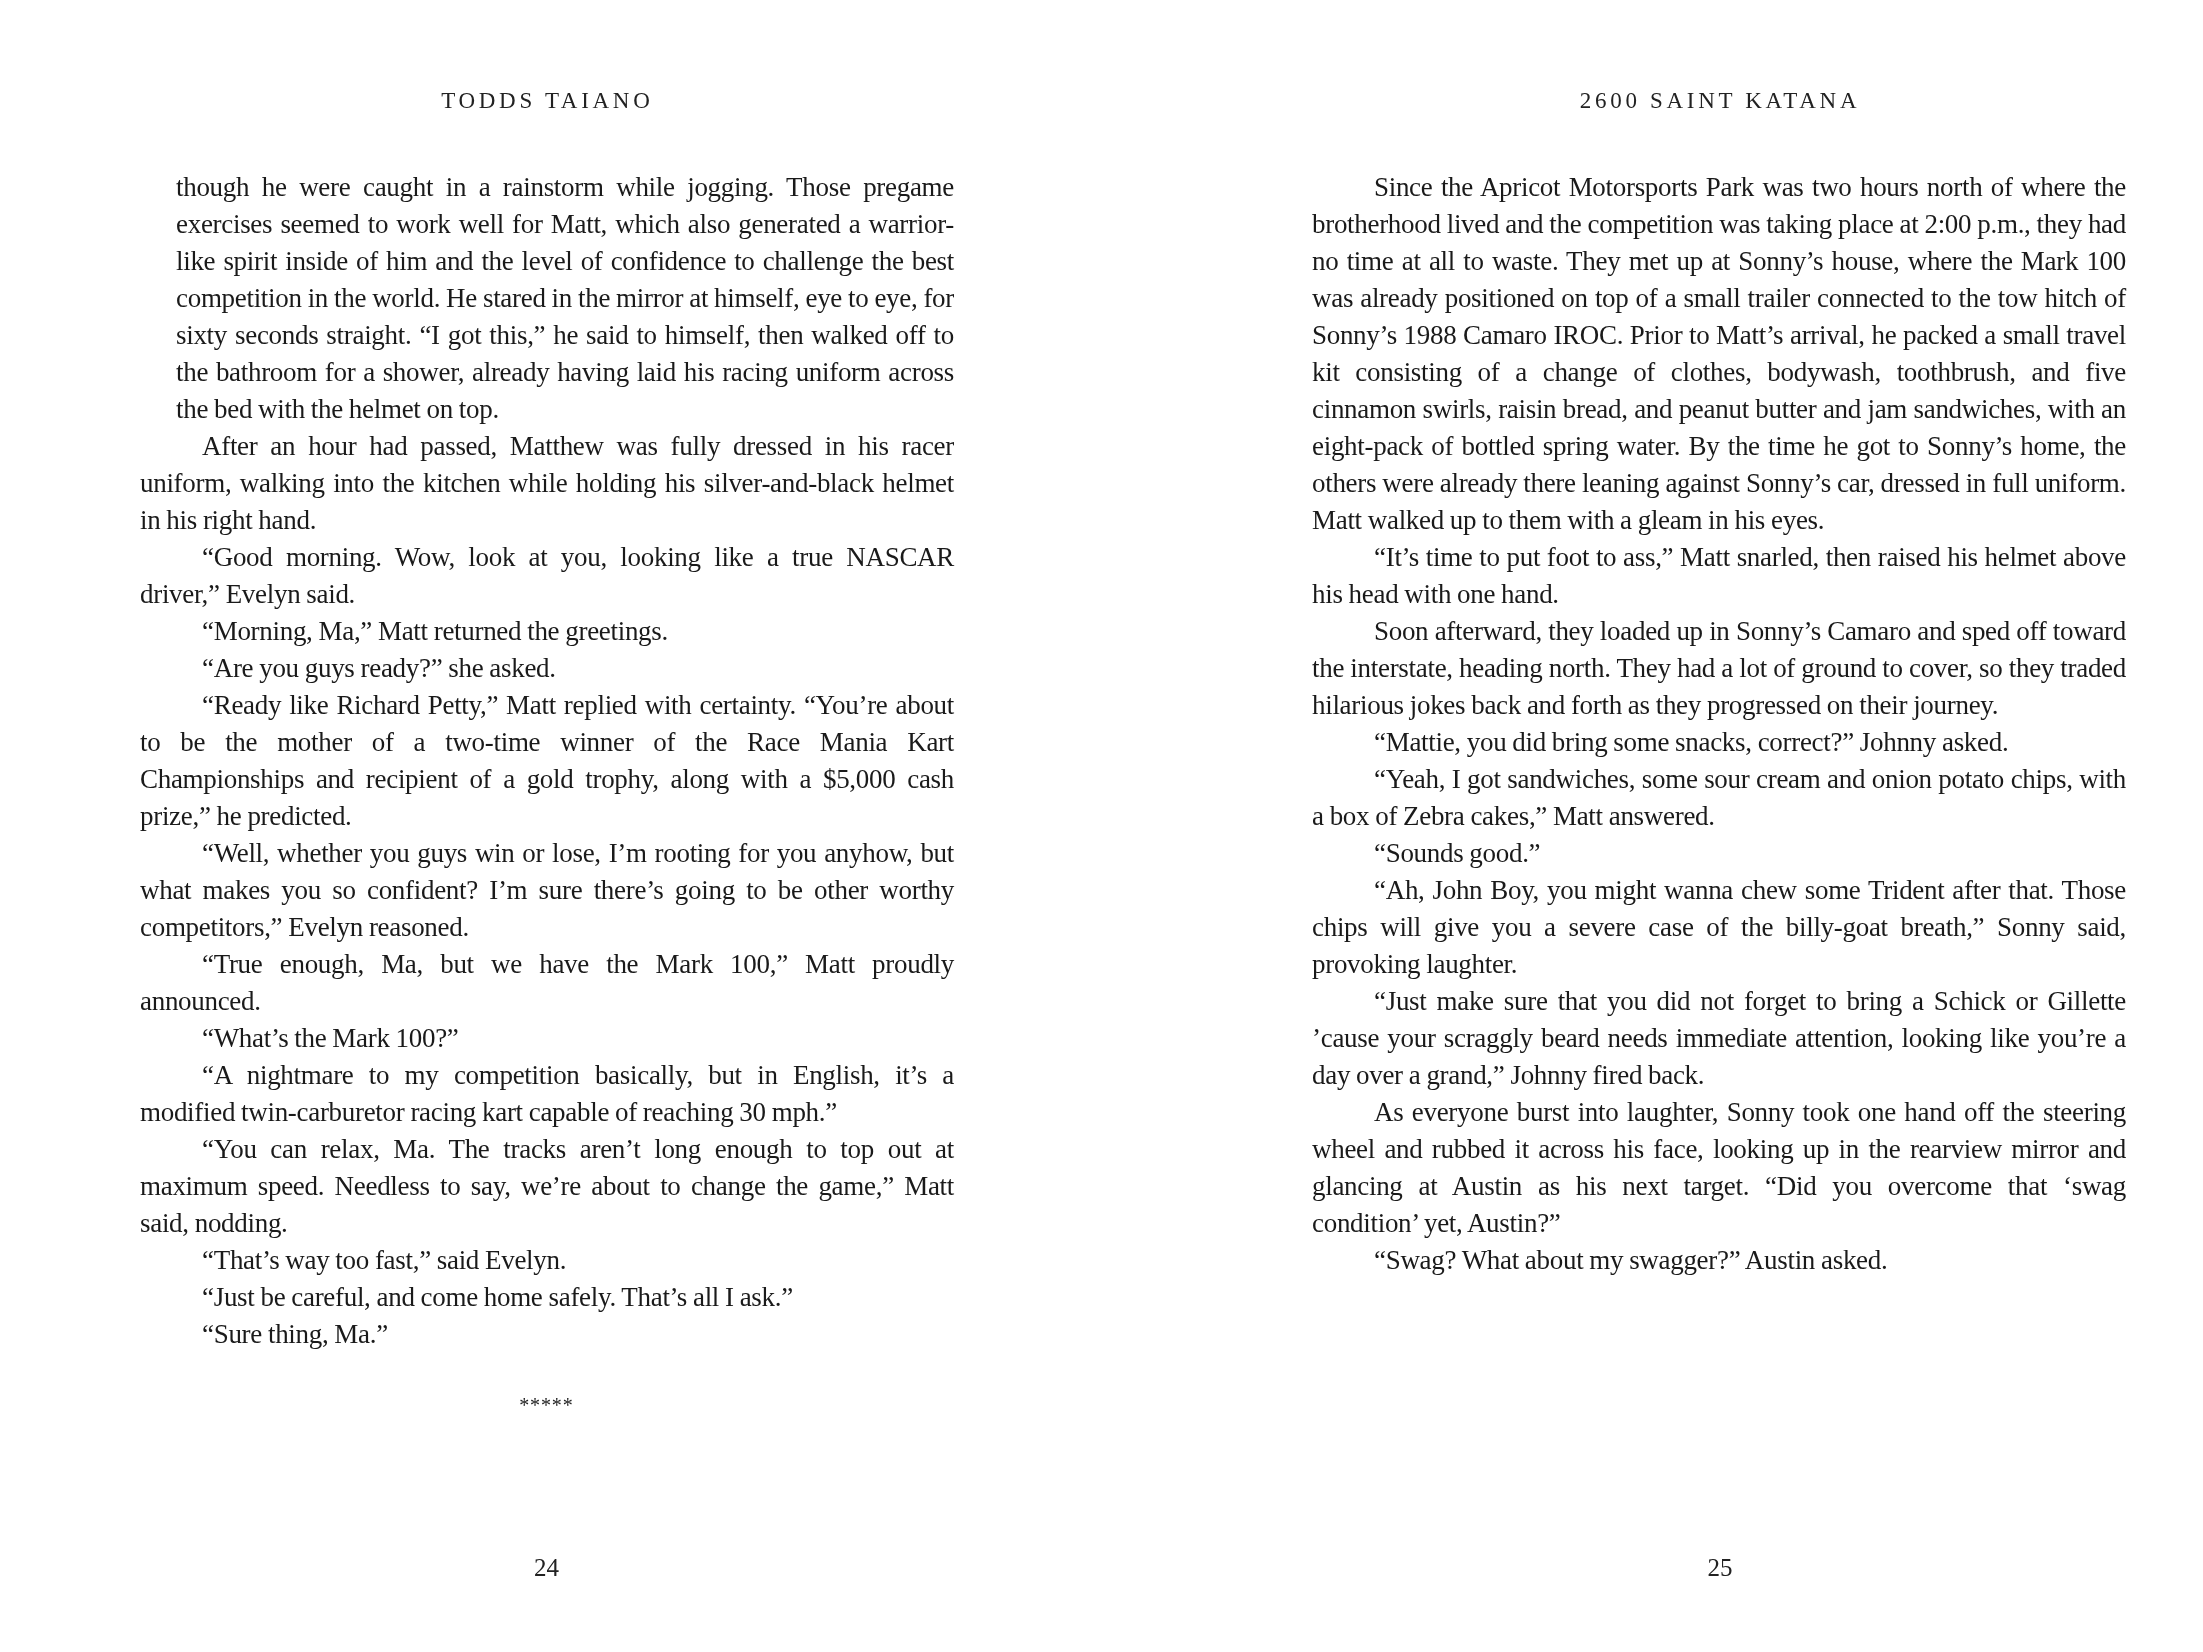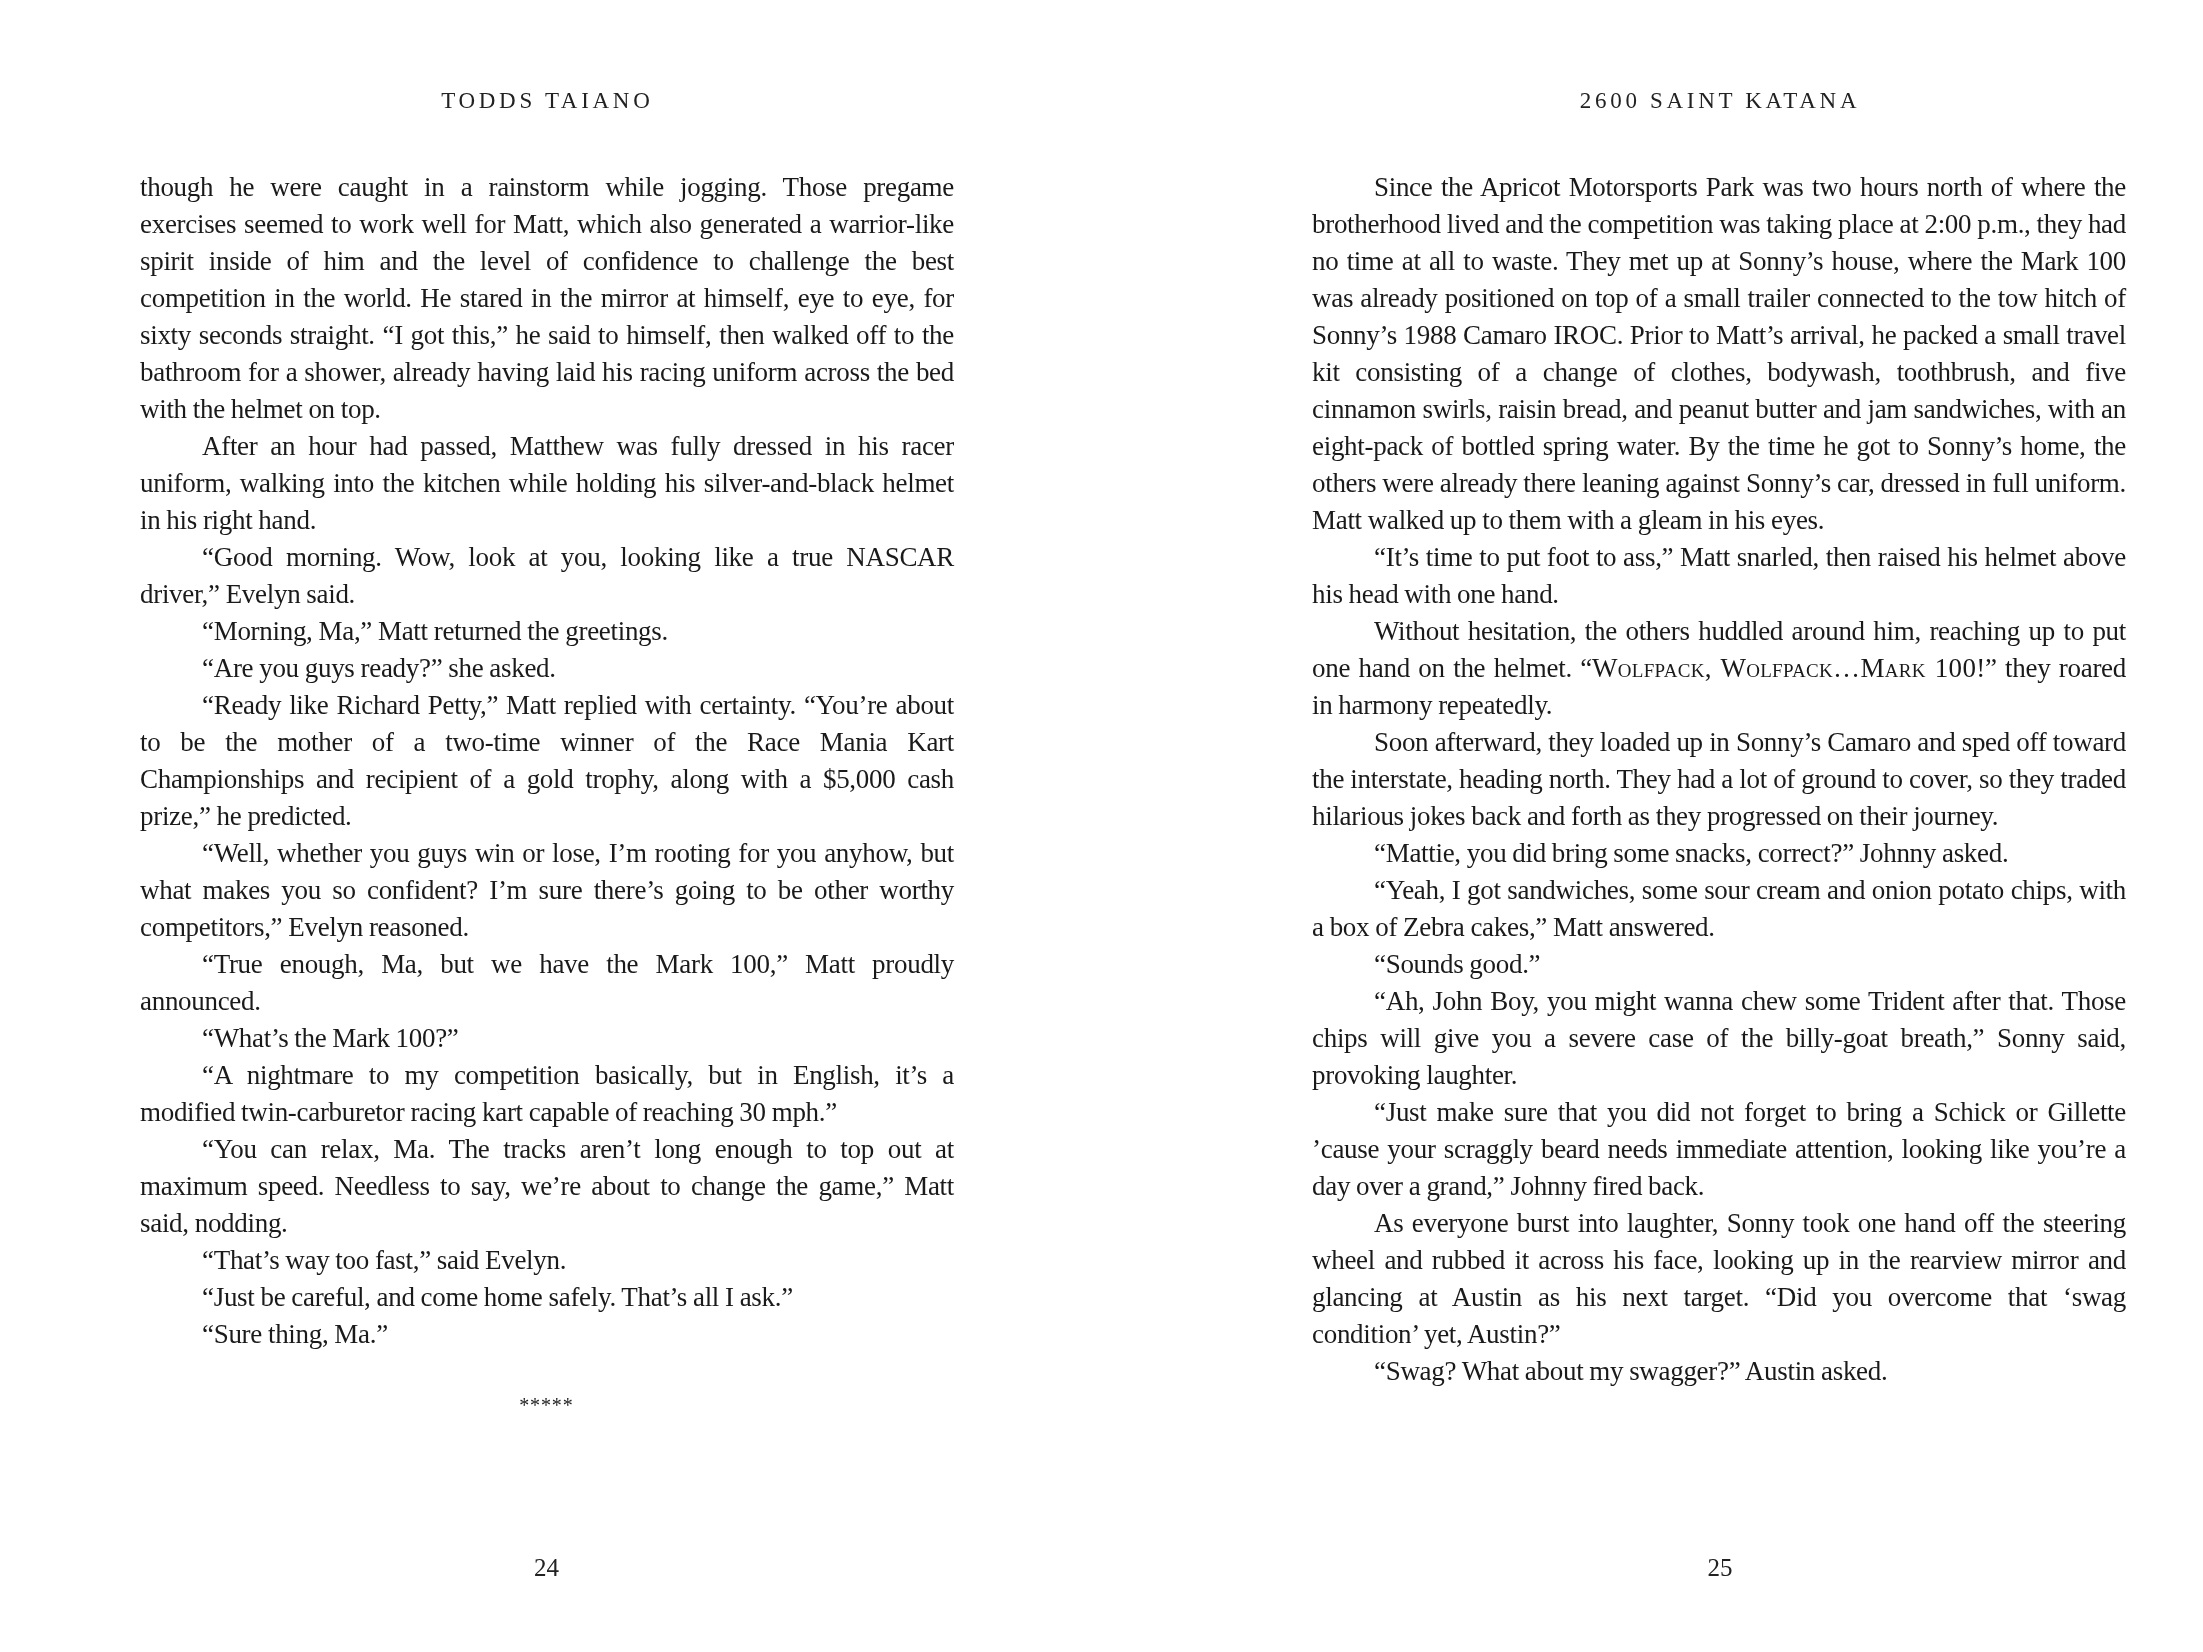--- a/index.html
+++ b/index.html
@@ -48,21 +48,21 @@
     letter-spacing: -0.3px;
     word-spacing: -0.5px;
   }
   .page.left .text-block { left: 140px; width: 814px; }
   .page.right .text-block { left: 174px; width: 814px; }
 
   .para {
     margin: 0;
     text-indent: 62px;
   }
-  .para.noindent { text-indent: 0; }
+  .para.noindent { text-indent: 0; margin-left: 36px; }
 
   .ital { }
   .smallcaps { font-variant: small-caps; letter-spacing: 0.3px; }
 
   .section-break {
     position: absolute;
     top: 1394px;
     left: 0;
     width: 100%;
     text-align: center;
@@ -110,21 +110,20 @@
   <div class="section-break">*****</div>
   <div class="folio">24</div>
 </div>
 
 <div class="page right">
   <div class="running-head">2600 SAINT KATANA</div>
 
   <div class="text-block">
     <p class="para">Since the Apricot Motorsports Park was two hours north of where the brotherhood lived and the competition was taking place at 2:00 p.m., they had no time at all to waste. They met up at Sonny’s house, where the Mark 100 was already positioned on top of a small trailer connected to the tow hitch of Sonny’s 1988 Camaro IROC. Prior to Matt’s arrival, he packed a small travel kit consisting of a change of clothes, bodywash, toothbrush, and five cinnamon swirls, raisin bread, and peanut butter and jam sandwiches, with an eight-pack of bottled spring water. By the time he got to Sonny’s home, the others were already there leaning against Sonny’s car, dressed in full uniform. Matt walked up to them with a gleam in his eyes.</p>
     <p class="para">“It’s time to put foot to ass,” Matt snarled, then raised his hel­met above his head with one hand.</p>
-    <p class="para"><span>Without hesitation, the others huddled around him, reaching up to put one hand on the helmet. “</span><span class="smallcaps">Wolfpack, Wolfpack…Mark 100</span><span>!” they roared in harmony repeatedly.</span></p>
     <p class="para">Soon afterward, they loaded up in Sonny’s Camaro and sped off toward the interstate, heading north. They had a lot of ground to cover, so they traded hilarious jokes back and forth as they progressed on their journey.</p>
     <p class="para">“Mattie, you did bring some snacks, correct?” Johnny asked.</p>
     <p class="para">“Yeah, I got sandwiches, some sour cream and onion potato chips, with a box of Zebra cakes,” Matt answered.</p>
     <p class="para">“Sounds good.”</p>
     <p class="para">“Ah, John Boy, you might wanna chew some Trident after that. Those chips will give you a severe case of the billy-goat breath,” Sonny said, provoking laughter.</p>
     <p class="para">“Just make sure that you did not forget to bring a Schick or Gillette ’cause your scraggly beard needs immediate attention, look­ing like you’re a day over a grand,” Johnny fired back.</p>
     <p class="para">As everyone burst into laughter, Sonny took one hand off the steering wheel and rubbed it across his face, looking up in the rear­view mirror and glancing at Austin as his next target. “Did you over­come that ‘swag condition’ yet, Austin?”</p>
     <p class="para">“Swag? What about my swagger?” Austin asked.</p>
   </div>
 

